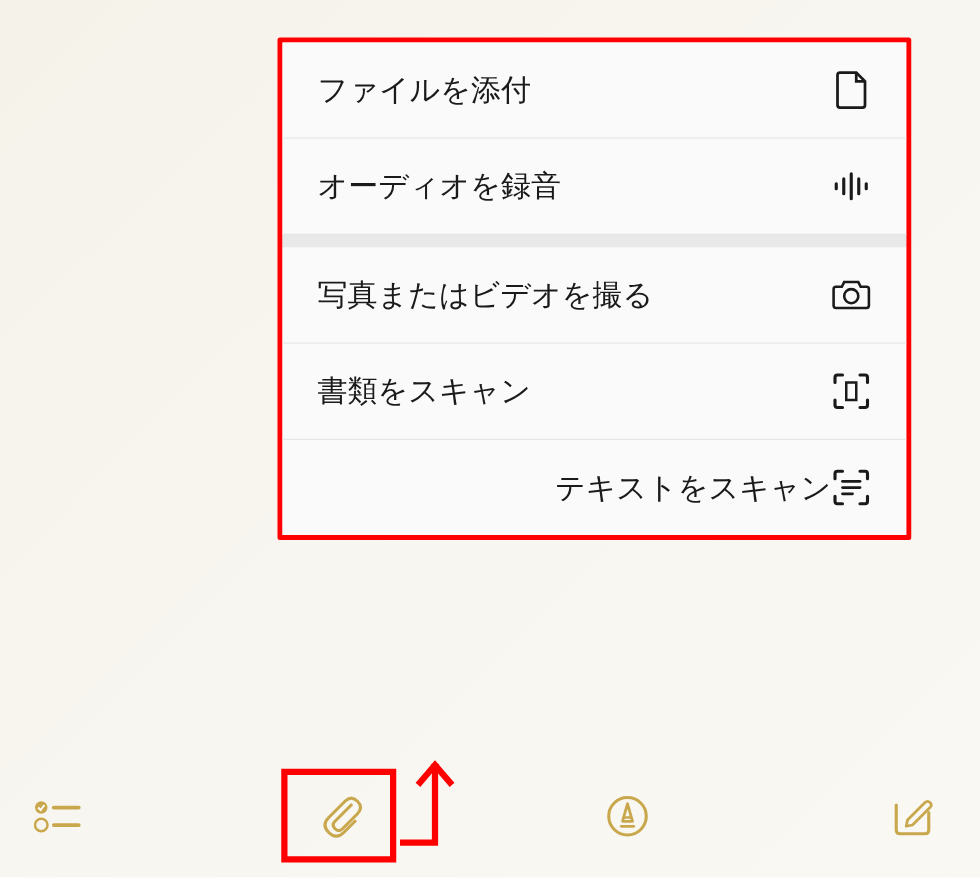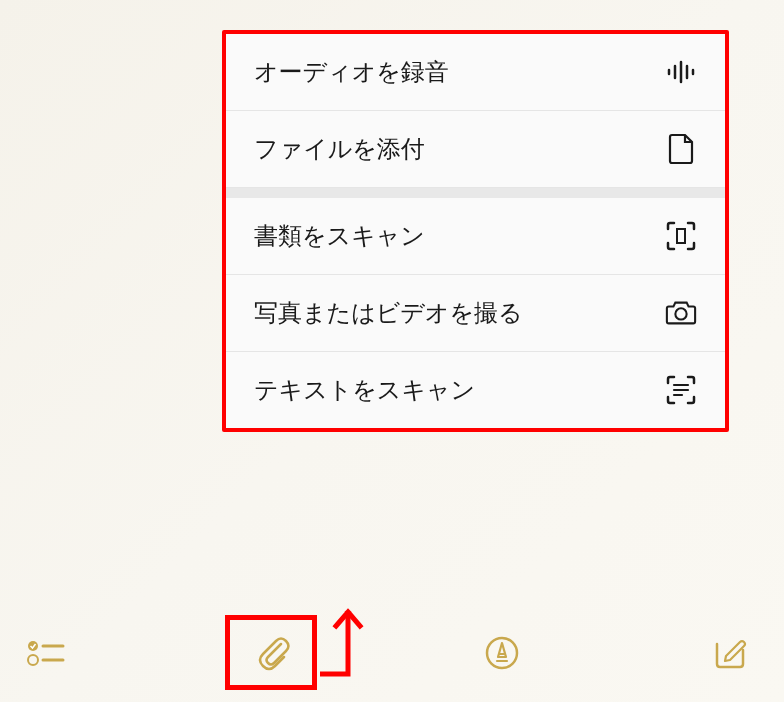--- a/index.html
+++ b/index.html
@@ -28,20 +28,21 @@
       display: flex;
       align-items: center;
       justify-content: space-between;
       padding: 22px 28px;
       background: #fafafa;
       cursor: pointer;
       border-bottom: 1px solid #e5e5e5;
     }
     .menu-item:last-child {
       border-bottom: none;
+      justify-content: flex-end;
     }
     .menu-item-label {
       font-size: 24px;
       color: #1a1a1a;
       font-weight: 400;
     }
     .menu-item-icon {
       width: 32px;
       height: 32px;
       display: flex;
@@ -85,59 +86,59 @@
       width: 120px;
       height: 80px;
       pointer-events: none;
     }
   </style>
 </head>
 <body>
 
 <div class="menu-container">
   <div class="menu-item">
+    <span class="menu-item-label">ファイルを添付</span>
+    <span class="menu-item-icon">
+      <svg width="28" height="32" viewBox="0 0 28 32" fill="none">
+        <path d="M5 2 L18 2 L25 9 L25 28 Q25 30 23 30 L5 30 Q3 30 3 28 L3 4 Q3 2 5 2 Z" stroke="#1a1a1a" stroke-width="2.2" fill="none"></path>
+        <path d="M18 2 L18 9 L25 9" stroke="#1a1a1a" stroke-width="2.2" fill="none"></path>
+      </svg>
+    </span>
+  </div>
+  <div class="menu-item">
     <span class="menu-item-label">オーディオを録音</span>
     <span class="menu-item-icon">
       <svg width="32" height="28" viewBox="0 0 32 28" fill="none">
         <line x1="4" y1="12" x2="4" y2="16" stroke="#1a1a1a" stroke-width="2.5" stroke-linecap="round"></line>
         <line x1="10" y1="8" x2="10" y2="20" stroke="#1a1a1a" stroke-width="2.5" stroke-linecap="round"></line>
         <line x1="16" y1="4" x2="16" y2="24" stroke="#1a1a1a" stroke-width="2.5" stroke-linecap="round"></line>
         <line x1="22" y1="8" x2="22" y2="20" stroke="#1a1a1a" stroke-width="2.5" stroke-linecap="round"></line>
         <line x1="28" y1="12" x2="28" y2="16" stroke="#1a1a1a" stroke-width="2.5" stroke-linecap="round"></line>
       </svg>
     </span>
   </div>
+  <div class="section-divider"></div>
   <div class="menu-item">
-    <span class="menu-item-label">ファイルを添付</span>
+    <span class="menu-item-label">写真またはビデオを撮る</span>
     <span class="menu-item-icon">
-      <svg width="28" height="32" viewBox="0 0 28 32" fill="none">
-        <path d="M5 2 L18 2 L25 9 L25 28 Q25 30 23 30 L5 30 Q3 30 3 28 L3 4 Q3 2 5 2 Z" stroke="#1a1a1a" stroke-width="2.2" fill="none"></path>
-        <path d="M18 2 L18 9 L25 9" stroke="#1a1a1a" stroke-width="2.2" fill="none"></path>
+      <svg width="34" height="28" viewBox="0 0 34 28" fill="none">
+        <path d="M11 3 L23 3 L25 7 L30 7 Q32 7 32 9 L32 23 Q32 25 30 25 L4 25 Q2 25 2 23 L2 9 Q2 7 4 7 L9 7 Z" stroke="#1a1a1a" stroke-width="2.2" fill="none"></path>
+        <circle cx="17" cy="15" r="6" stroke="#1a1a1a" stroke-width="2.2" fill="none"></circle>
       </svg>
     </span>
   </div>
-  <div class="section-divider"></div>
   <div class="menu-item">
     <span class="menu-item-label">書類をスキャン</span>
     <span class="menu-item-icon">
       <svg width="32" height="32" viewBox="0 0 32 32" fill="none">
         <path d="M3 9 L3 5 Q3 3 5 3 L9 3" stroke="#1a1a1a" stroke-width="2.5" stroke-linecap="round" fill="none"></path>
         <path d="M23 3 L27 3 Q29 3 29 5 L29 9" stroke="#1a1a1a" stroke-width="2.5" stroke-linecap="round" fill="none"></path>
         <path d="M29 23 L29 27 Q29 29 27 29 L23 29" stroke="#1a1a1a" stroke-width="2.5" stroke-linecap="round" fill="none"></path>
         <path d="M9 29 L5 29 Q3 29 3 27 L3 23" stroke="#1a1a1a" stroke-width="2.5" stroke-linecap="round" fill="none"></path>
         <path d="M12 9 L14 9 L20 9 L20 23 L12 23 Z" stroke="#1a1a1a" stroke-width="2" fill="none"></path>
-      </svg>
-    </span>
-  </div>
-  <div class="menu-item">
-    <span class="menu-item-label">写真またはビデオを撮る</span>
-    <span class="menu-item-icon">
-      <svg width="34" height="28" viewBox="0 0 34 28" fill="none">
-        <path d="M11 3 L23 3 L25 7 L30 7 Q32 7 32 9 L32 23 Q32 25 30 25 L4 25 Q2 25 2 23 L2 9 Q2 7 4 7 L9 7 Z" stroke="#1a1a1a" stroke-width="2.2" fill="none"></path>
-        <circle cx="17" cy="15" r="6" stroke="#1a1a1a" stroke-width="2.2" fill="none"></circle>
       </svg>
     </span>
   </div>
   <div class="menu-item">
     <span class="menu-item-label">テキストをスキャン</span>
     <span class="menu-item-icon">
       <svg width="32" height="32" viewBox="0 0 32 32" fill="none">
         <path d="M3 9 L3 5 Q3 3 5 3 L9 3" stroke="#1a1a1a" stroke-width="2.5" stroke-linecap="round" fill="none"></path>
         <path d="M23 3 L27 3 Q29 3 29 5 L29 9" stroke="#1a1a1a" stroke-width="2.5" stroke-linecap="round" fill="none"></path>
         <path d="M29 23 L29 27 Q29 29 27 29 L23 29" stroke="#1a1a1a" stroke-width="2.5" stroke-linecap="round" fill="none"></path>

